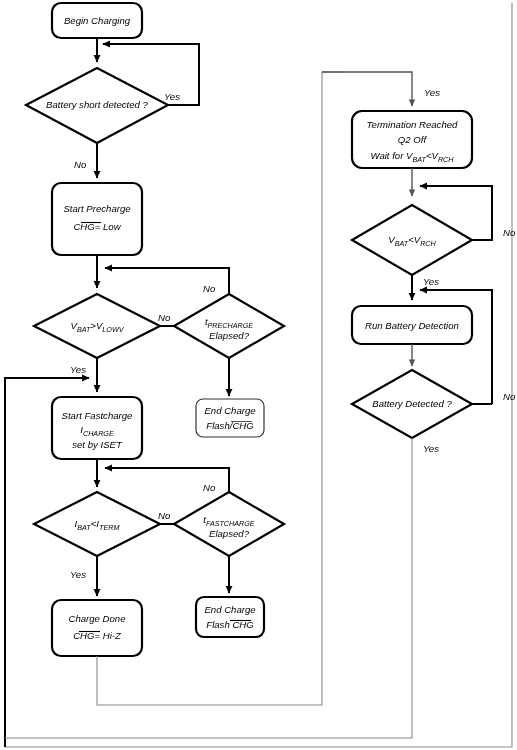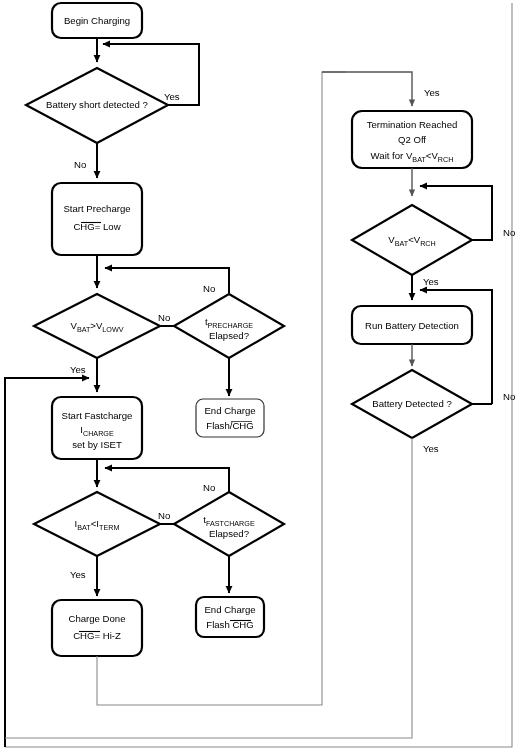--- a/index.html
+++ b/index.html
@@ -1,17 +1,17 @@
 <!DOCTYPE html>
 <html><head>
 <meta charset="utf-8">
 <style>
   html,body{margin:0;padding:0;background:#ffffff;}
   body{width:517px;height:750px;font-family:"Liberation Sans",sans-serif;}
-  #chart-root{position:relative;width:517px;height:750px;overflow:hidden;background:#fff;}
+  #chart-root{position:relative;width:517px;height:750px;overflow:hidden;background:#fff;font-style:italic;}
   svg{display:block;}
   .nodebox{fill:#ffffff;stroke:#000000;stroke-width:2.2;}
   .nodebox-thin{fill:#ffffff;stroke:#333333;stroke-width:1.2;}
   .diamond{fill:#ffffff;stroke:#000000;stroke-width:2.2;stroke-linejoin:miter;}
   .flow{stroke:#000000;stroke-width:2;fill:none;}
   .flow-thin{stroke:#8a8a8a;stroke-width:1.1;fill:none;}
   .flow-med{stroke:#555555;stroke-width:1.4;fill:none;}
   .border{stroke:#8a8a8a;stroke-width:1.1;fill:none;}
   text{font-family:"Liberation Sans",sans-serif;fill:#000000;}
   .t{font-size:9.6px;text-anchor:middle;}

